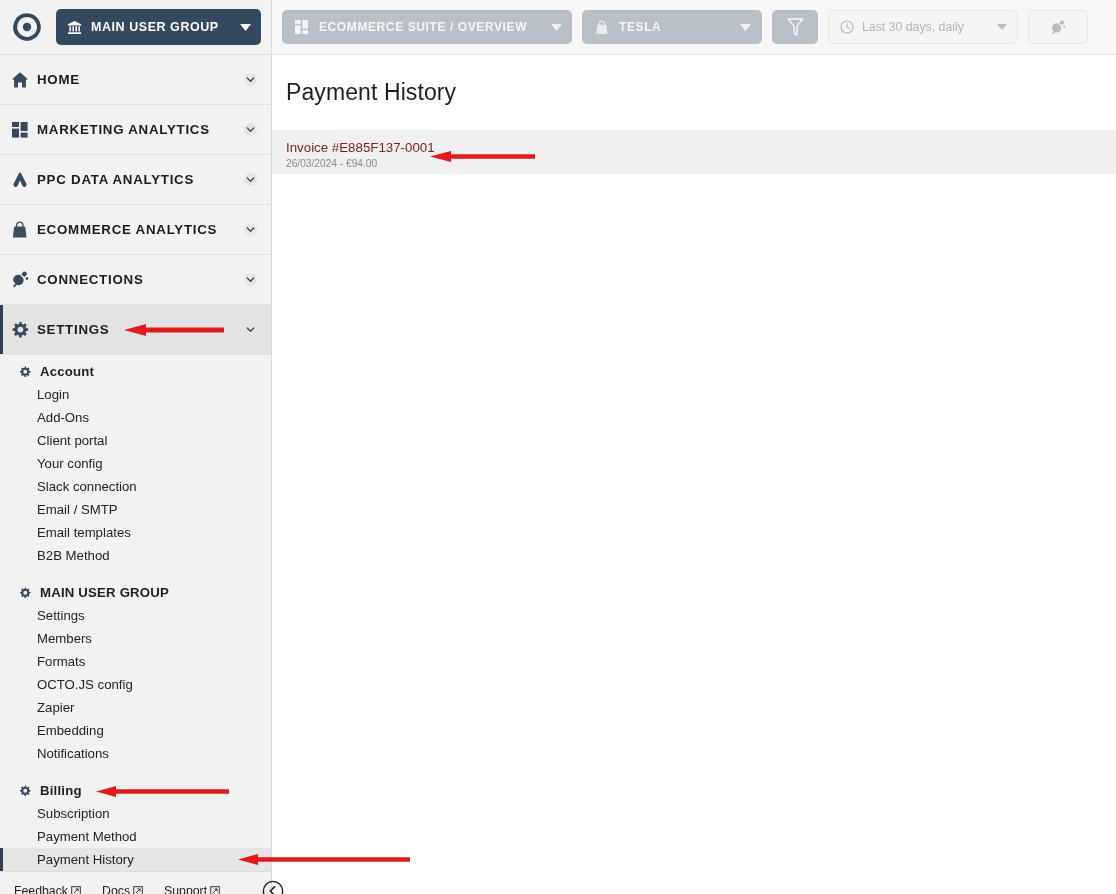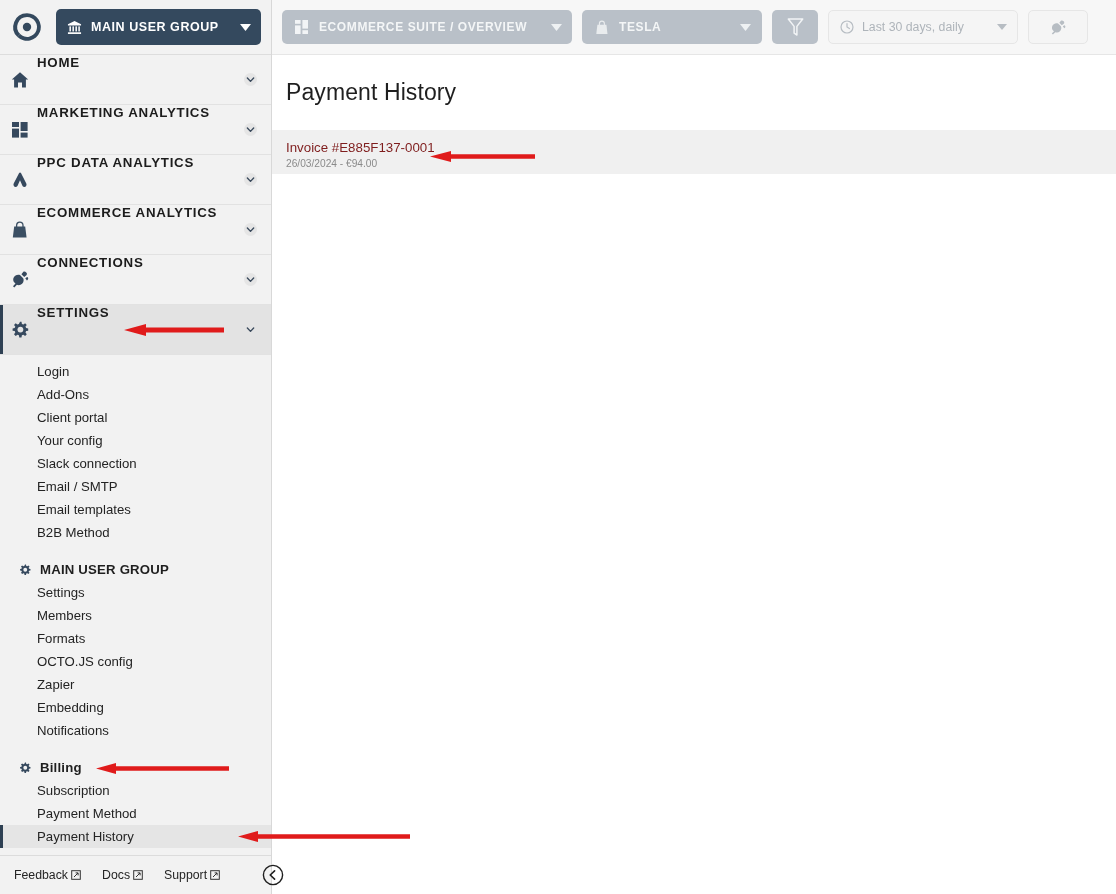--- a/index.html
+++ b/index.html
@@ -42,21 +42,21 @@
   .group-btn .lbl {
     color: #ffffff; font-size: 12.5px; font-weight: bold;
     letter-spacing: .55px; white-space: nowrap; flex: 1 1 auto;
   }
   .caret-w { flex: 0 0 11px; display:flex; align-items:center; }
 
   
   .nav { background: #f2f2f2; }
   .nav-item {
     height: 50px;
-    display: flex; 
+    display: flex; align-items: center;
     padding: 0 14px 0 11px;
     border-bottom: 1px solid #e2e2e2;
     cursor: pointer;
     position: relative;
   }
   .nav-item .n-icon { flex: 0 0 26px; display:flex; align-items:center; justify-content:flex-start; }
   .nav-item .n-label {
     flex: 1 1 auto;
     font-size: 13.3px; font-weight: bold; color: #1c1c1c;
     letter-spacing: .75px; white-space: nowrap;
@@ -296,20 +296,29 @@
         <span class="arrow" style="left:124px; top:18px;">
           <svg width="100" height="14" viewBox="0 0 100 14">
             <path d="M0 7 L22 1 L22 4.6 L100 4.6 L100 9.4 L22 9.4 L22 13 Z" fill="#e01b1b"></path>
           </svg>
         </span>
       </div>
     </div>
 
     <div class="subnav">
 
+      <div class="sub-head">
+        <span style="display:flex;align-items:center;">
+          <svg width="12" height="12" viewBox="0 0 18 18" fill="#36495e">
+            <path d="M9 0.8 L10.5 0.8 L10.9 2.9 L12.4 3.5 L14.1 2.2 L15.8 3.9 L14.5 5.6 L15.1 7.1 L17.2 7.5 L17.2 9.7 L15.1 10.1 L14.5 11.6 L15.8 13.3 L14.1 15 L12.4 13.7 L10.9 14.3 L10.5 16.4 L8.3 16.4 L7.9 14.3 L6.4 13.7 L4.7 15 L3 13.3 L4.3 11.6 L3.7 10.1 L1.6 9.7 L1.6 7.5 L3.7 7.1 L4.3 5.6 L3 3.9 L4.7 2.2 L6.4 3.5 L7.9 2.9 Z"></path>
+            <circle cx="9.4" cy="8.6" r="2.9" fill="#f2f2f2"></circle>
+          </svg>
+        </span>
+        <span class="sh-label">Account</span>
+      </div>
       <div class="sub-item">Login</div>
       <div class="sub-item">Add-Ons</div>
       <div class="sub-item">Client portal</div>
       <div class="sub-item">Your config</div>
       <div class="sub-item">Slack connection</div>
       <div class="sub-item">Email / SMTP</div>
       <div class="sub-item">Email templates</div>
       <div class="sub-item">B2B Method</div>
 
       <div class="sub-head" style="margin-top:14px;">

